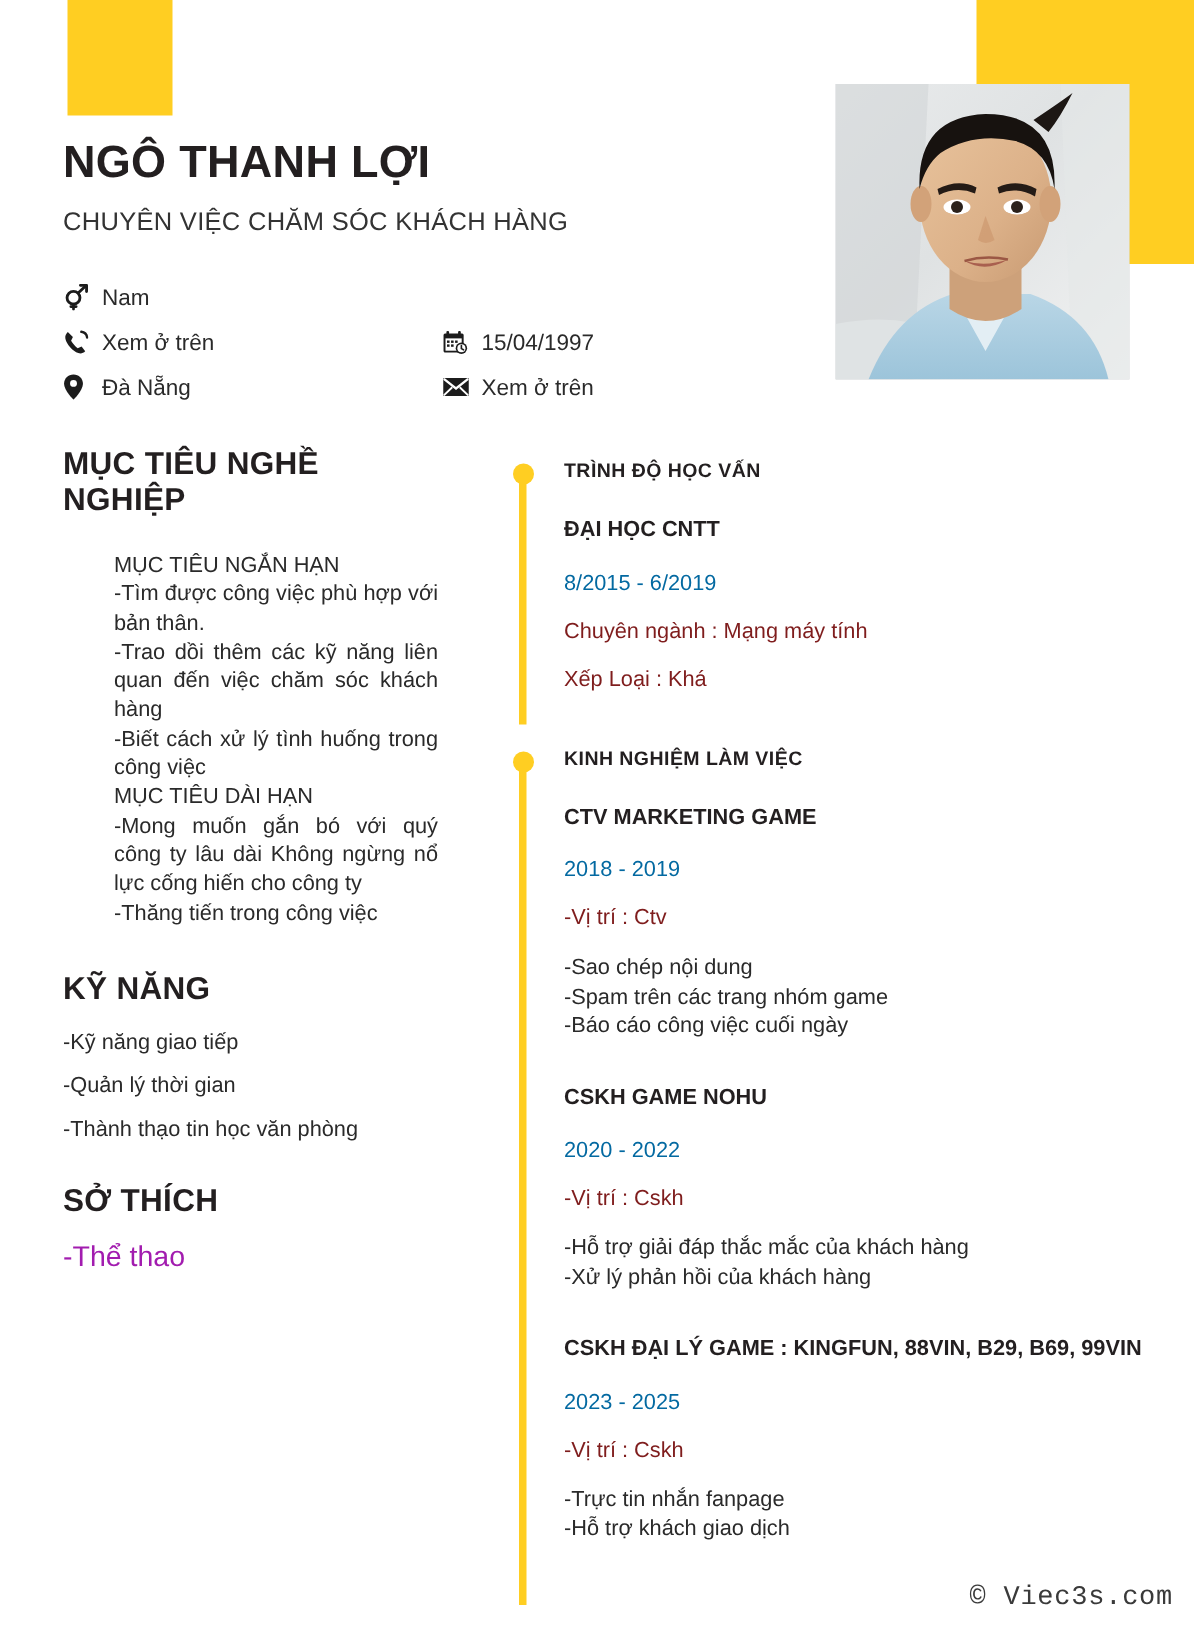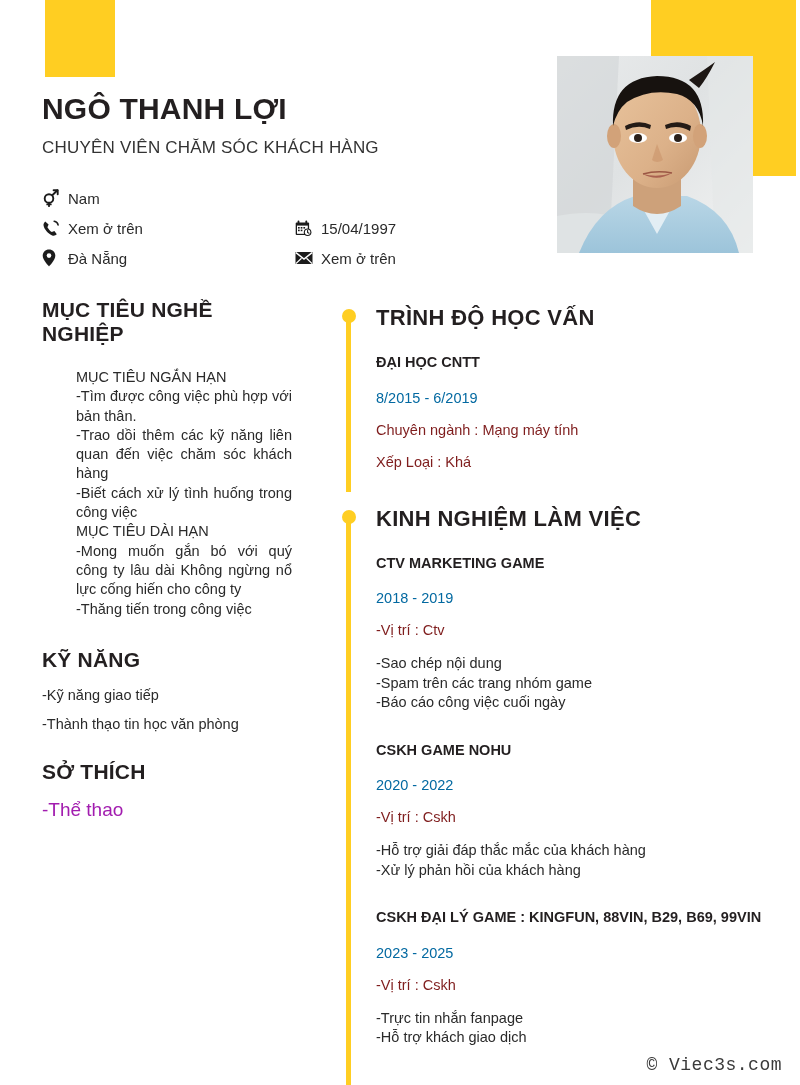--- a/index.html
+++ b/index.html
@@ -85,21 +85,21 @@
   .tl-section { position:relative; padding-left:40px; }
   .tl-line {
     position:absolute; left:10px; top:9px; bottom:0; width:5px;
     background:#FFCE22;
   }
   .tl-dot {
     position:absolute; left:5.5px; top:4px; width:14px; height:14px;
     border-radius:50%; background:#FFCE22;
   }
   .tl-heading {
-    font-size:22px; font-weight:bold; letter-spacing:0.3px; color:#231f20;
+    font-size:13px; font-weight:bold; letter-spacing:0.3px; color:#231f20;
     line-height:1; padding-top:2px;
   }
 
   .entry { margin-top:24px; }
   .entry-title {
     font-size:14.5px; font-weight:bold; color:#231f20; line-height:1.35;
   }
   .entry-date { margin-top:17px; font-size:14.5px; color:#0369a1; }
   .entry-line { margin-top:16px; font-size:14.5px; color:#7f1d1d; }
   .entry-bullets { margin-top:16px; font-size:14.5px; line-height:19.5px; color:#2a2a2a; }
@@ -165,21 +165,21 @@
     <circle cx="121" cy="82" r="4" fill="#2b211b"></circle>
 
     <path d="M100 88 L95 104 Q 100 108 106 104 Z" fill="#cd9a70" opacity="0.75"></path>
 
     <path d="M86 118 Q 100 126 115 117 Q 100 122 86 118 Z" fill="#a9604f"></path>
     <path d="M86 118 Q 100 114 115 117" stroke="#9b5744" stroke-width="1.6" fill="none"></path>
   </svg>
 </div>
 
 <div class="name">NGÔ THANH LỢI</div>
-<div class="job-title">CHUYÊN VIÊN CHĂM SÓC KHÁCH HÀNG</div>
+<div class="job-title">CHUYÊN VIỆC CHĂM SÓC KHÁCH HÀNG</div>
 
 <div class="contact-col contact-left">
   <div class="contact-row">
     <span class="ico">
       <svg width="17" height="18" viewBox="0 0 17 18" fill="#1c1c1c">
         <circle cx="7" cy="9.5" r="4.3" fill="none" stroke="#1c1c1c" stroke-width="1.9"></circle>
         <path d="M10.3 6.2 L15.4 1.3" stroke="#1c1c1c" stroke-width="1.9" stroke-linecap="round"></path>
         <path d="M11.6 1.2 H15.7 V5.3" fill="none" stroke="#1c1c1c" stroke-width="1.9" stroke-linecap="round" stroke-linejoin="round"></path>
         <path d="M7 13.8 V17.2 M5.2 15.4 H8.8" stroke="#1c1c1c" stroke-width="1.8" stroke-linecap="round"></path>
       </svg>
@@ -247,20 +247,21 @@
     <span class="sub">-Trao dồi thêm các kỹ năng liên quan đến việc chăm sóc khách hàng</span>
     <span class="sub">-Biết cách xử lý tình huống trong công việc</span>
     <span class="sub">MỤC TIÊU DÀI HẠN</span>
     <span class="sub">-Mong muốn gắn bó với quý công ty lâu dài Không ngừng nổ lực cống hiến cho công ty</span>
     <span class="sub">-Thăng tiến trong công việc</span>
   </div>
 
   <div class="sec-title skills-title">KỸ NĂNG</div>
   <ul class="skill-list">
     <li>-Kỹ năng giao tiếp</li>
+    <li>-Quản lý thời gian</li>
     <li>-Thành thạo tin học văn phòng</li>
   </ul>
 
   <div class="sec-title hobby-title">SỞ THÍCH</div>
   <ul class="hobby-list">
     <li>-Thể thao</li>
   </ul>
 
 </div>
 

